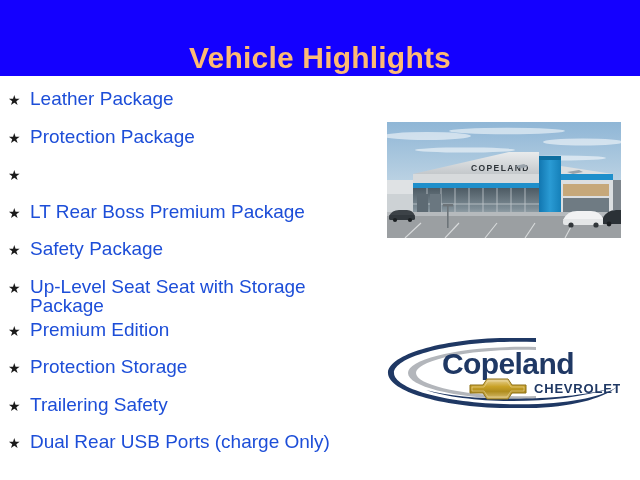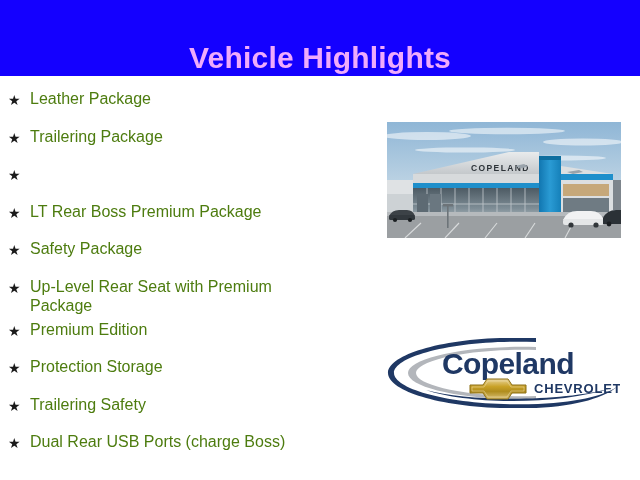--- a/index.html
+++ b/index.html
@@ -27,21 +27,21 @@
     left: 0;
     top: 0;
     width: 640px;
     height: 76px;
     background: #1400ff;
     display: flex;
     align-items: center;
     justify-content: center;
   }
   #header-title {
-    color: #f0abfc;
+    color: #fdba74;
     font-size: 30px;
     font-weight: bold;
     letter-spacing: 0.2px;
     line-height: 1;
     white-space: nowrap;
     text-align: center;
     margin-top: 39px;
   }
 
   
@@ -66,22 +66,22 @@
     width: 22px;
     margin-left: 8px;
     color: #1a1a1a;
     font-size: 14px;
     line-height: 21px;
     padding-top: 6px;
     text-align: left;
   }
   .highlight-text {
     flex: 1 1 auto;
-    color: #4d7c0f;
-    font-size: 16px;
+    color: #1d4ed8;
+    font-size: 19px;
     line-height: 19px;
     padding-top: 5px;
     padding-right: 30px;
   }
 
   
   #dealership-photo {
     position: absolute;
     left: 387px;
     top: 122px;
@@ -117,60 +117,60 @@
 
   <ul id="highlights-list">
 
     <li class="highlight-item">
       <span class="bullet-star">★</span>
       <span class="highlight-text">Leather Package</span>
     </li>
 
     <li class="highlight-item">
       <span class="bullet-star">★</span>
-      <span class="highlight-text">Trailering Package</span>
+      <span class="highlight-text">Protection Package</span>
     </li>
 
     <li class="highlight-item">
       <span class="bullet-star">★</span>
     </li>
 
     <li class="highlight-item">
       <span class="bullet-star">★</span>
       <span class="highlight-text">LT Rear Boss Premium Package</span>
     </li>
 
     <li class="highlight-item">
       <span class="bullet-star">★</span>
       <span class="highlight-text">Safety Package</span>
     </li>
 
     <li class="highlight-item">
       <span class="bullet-star">★</span>
-      <span class="highlight-text">Up-Level Rear Seat with Premium Package</span>
+      <span class="highlight-text">Up-Level Seat Seat with Storage Package</span>
     </li>
 
     <li class="highlight-item">
       <span class="bullet-star">★</span>
       <span class="highlight-text">Premium Edition</span>
     </li>
 
     <li class="highlight-item">
       <span class="bullet-star">★</span>
       <span class="highlight-text">Protection Storage</span>
     </li>
 
     <li class="highlight-item">
       <span class="bullet-star">★</span>
       <span class="highlight-text">Trailering Safety</span>
     </li>
 
     <li class="highlight-item">
       <span class="bullet-star">★</span>
-      <span class="highlight-text">Dual Rear USB Ports (charge Boss)</span>
+      <span class="highlight-text">Dual Rear USB Ports (charge Only)</span>
     </li>
 
   </ul>
 
   <div id="dealership-photo">
     <svg width="234" height="116" viewBox="0 0 234 116" xmlns="http://www.w3.org/2000/svg">
       <defs>
         <linearGradient id="skyGrad" x1="0" y1="0" x2="0" y2="1">
           <stop offset="0%" stop-color="#8fb6d6"></stop>
           <stop offset="55%" stop-color="#bed4e4"></stop>

